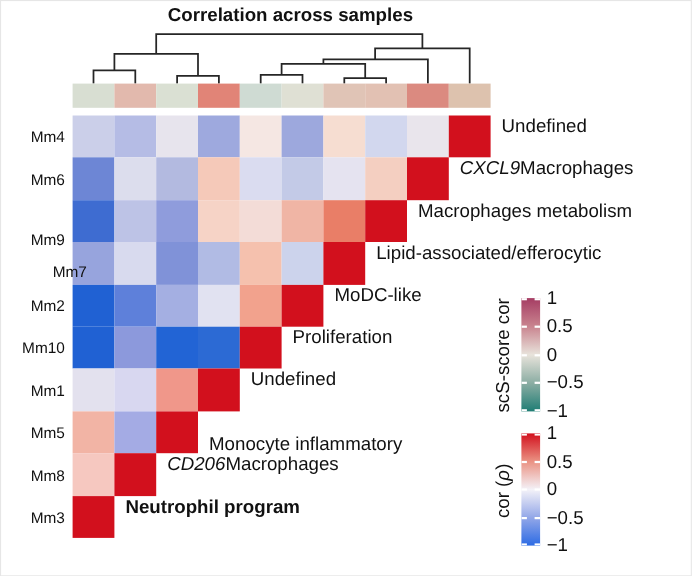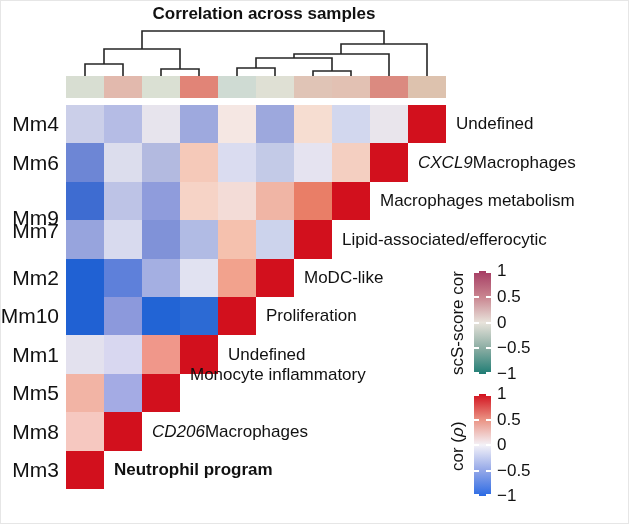--- a/index.html
+++ b/index.html
@@ -2,23 +2,23 @@
 <html><head>
 <meta charset="utf-8">
 <style>
   html,body{margin:0;padding:0;background:#fff;}
   .figure{position:relative;width:629px;height:524px;background:#fff;overflow:hidden;
           font-family:"Liberation Sans",sans-serif;color:#111;border:1px solid #e6e6e6;box-sizing:border-box;}
   .title{position:absolute;top:3px;left:63px;width:400px;text-align:center;
          font-size:17px;font-weight:bold;white-space:nowrap;}
   .dendro{position:absolute;left:0;top:0;}
   .cell{position:absolute;}
-  .row-label{position:absolute;left:0;width:58px;font-size:21px;display:flex;
+  .row-label{position:absolute;left:0;width:58px;font-size:14px;display:flex;
              align-items:center;justify-content:flex-end;white-space:nowrap;}
-  .module-label{position:absolute;font-size:17px;display:flex;align-items:center;white-space:nowrap;}
+  .module-label{position:absolute;font-size:17px;display:flex;align-items:flex-start;white-space:nowrap;}
   .it{font-style:italic;}
   .legend{position:absolute;width:186px;height:120px;}
   #legend-scs{left:443px;top:262px;}
   #legend-cor{left:443px;top:385px;}
   .legend-title{position:absolute;left:2px;top:0;height:120px;width:24px;
                 writing-mode:vertical-rl;transform:rotate(180deg);
                 display:flex;align-items:center;justify-content:center;
                 font-size:17px;white-space:nowrap;}
   .legend-bar{position:absolute;left:30px;width:17px;overflow:hidden;}
   .tick-label{position:absolute;left:53px;width:60px;height:20px;line-height:20px;font-size:17px;}
@@ -98,21 +98,21 @@
         <span class="it"></span>
         <span>Macrophages metabolism</span>
       </div>
       <div class="cell" title="Mm7 vs Mm3: -0.5" style="left: 65px; top: 219px; width: 38px; height: 39px; background: rgb(151, 164, 221);"></div>
       <div class="cell" title="Mm7 vs Mm8: -0.17" style="left: 103px; top: 219px; width: 38px; height: 39px; background: rgb(216, 218, 238);"></div>
       <div class="cell" title="Mm7 vs Mm5: -0.58" style="left: 141px; top: 219px; width: 38px; height: 39px; background: rgb(128, 146, 216);"></div>
       <div class="cell" title="Mm7 vs Mm1: -0.37" style="left: 179px; top: 219px; width: 38px; height: 39px; background: rgb(177, 187, 228);"></div>
       <div class="cell" title="Mm7 vs Mm10: 0.34" style="left: 217px; top: 219px; width: 38px; height: 39px; background: rgb(245, 193, 174);"></div>
       <div class="cell" title="Mm7 vs Mm2: -0.23" style="left: 255px; top: 219px; width: 38px; height: 39px; background: rgb(204, 211, 236);"></div>
       <div class="cell" title="Mm7 vs Mm7: 1" style="left: 293px; top: 219px; width: 38px; height: 39px; background: rgb(210, 16, 29);"></div>
-      <div class="row-label" style="top: 210px; height: 39px;">Mm7</div>
+      <div class="row-label" style="top: 226px; height: 39px; padding-left: 20px;">Mm7</div>
       <div class="module-label" style="left: 341px; top: 219px; height: 39px;">
         <span class="it"></span>
         <span>Lipid-associated/efferocytic</span>
       </div>
       <div class="cell" title="Mm2 vs Mm3: -0.95" style="left: 65px; top: 258px; width: 38px; height: 38px; background: rgb(32, 97, 211);"></div>
       <div class="cell" title="Mm2 vs Mm8: -0.72" style="left: 103px; top: 258px; width: 38px; height: 38px; background: rgb(94, 128, 218);"></div>
       <div class="cell" title="Mm2 vs Mm5: -0.42" style="left: 141px; top: 258px; width: 38px; height: 38px; background: rgb(164, 175, 226);"></div>
       <div class="cell" title="Mm2 vs Mm1: -0.12" style="left: 179px; top: 258px; width: 38px; height: 38px; background: rgb(225, 226, 241);"></div>
       <div class="cell" title="Mm2 vs Mm10: 0.45" style="left: 217px; top: 258px; width: 38px; height: 38px; background: rgb(242, 162, 141);"></div>
       <div class="cell" title="Mm2 vs Mm2: 1" style="left: 255px; top: 258px; width: 38px; height: 38px; background: rgb(210, 16, 29);"></div>
@@ -137,21 +137,21 @@
       <div class="cell" title="Mm1 vs Mm1: 1" style="left: 179px; top: 334px; width: 38px; height: 39px; background: rgb(210, 16, 29);"></div>
       <div class="row-label" style="top: 334px; height: 39px;">Mm1</div>
       <div class="module-label" style="left: 227px; top: 334px; height: 39px;">
         <span class="it"></span>
         <span>Undefined</span>
       </div>
       <div class="cell" title="Mm5 vs Mm3: 0.38" style="left: 65px; top: 373px; width: 38px; height: 38px; background: rgb(242, 180, 165);"></div>
       <div class="cell" title="Mm5 vs Mm8: -0.42" style="left: 103px; top: 373px; width: 38px; height: 38px; background: rgb(164, 171, 228);"></div>
       <div class="cell" title="Mm5 vs Mm5: 1" style="left: 141px; top: 373px; width: 38px; height: 38px; background: rgb(210, 16, 29);"></div>
       <div class="row-label" style="top: 373px; height: 38px;">Mm5</div>
-      <div class="module-label" style="left: 189px; top: 355px; height: 38px;">
+      <div class="module-label" style="left: 189px; top: 393px; height: 38px;">
         <span class="it"></span>
         <span>Monocyte inflammatory</span>
       </div>
       <div class="cell" title="Mm8 vs Mm3: 0.27" style="left: 65px; top: 411px; width: 38px; height: 39px; background: rgb(246, 200, 192);"></div>
       <div class="cell" title="Mm8 vs Mm8: 1" style="left: 103px; top: 411px; width: 38px; height: 39px; background: rgb(210, 16, 29);"></div>
       <div class="row-label" style="top: 411px; height: 39px;">Mm8</div>
       <div class="module-label" style="left: 151px; top: 411px; height: 39px;">
         <span class="it">CD206</span>
         <span> Macrophages</span>
       </div>

